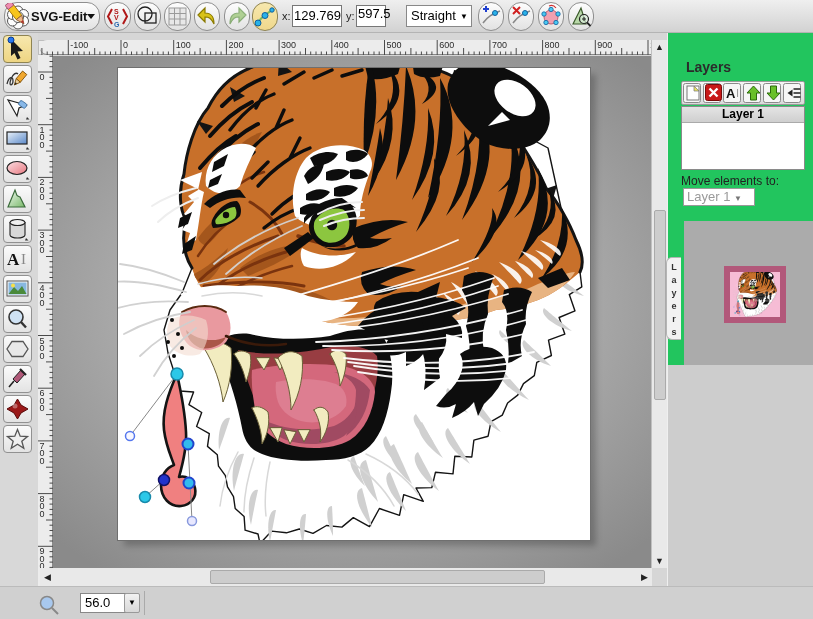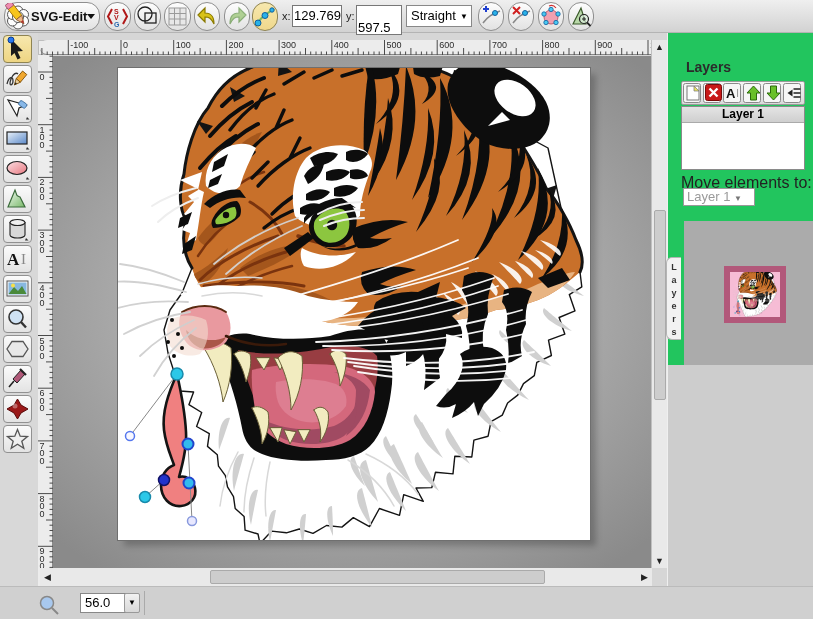--- a/index.html
+++ b/index.html
@@ -93,21 +93,21 @@
     <svg width="24" height="27" viewBox="0 0 24 27">
       <path d="M 4 21 C 9 12 15 10 21 6" stroke="#7cb860" stroke-width="2" fill="none"></path>
       <circle cx="5" cy="20" r="3" fill="#28b2e8" stroke="#1060a0"></circle>
       <circle cx="12" cy="12.5" r="3" fill="#28b2e8" stroke="#1060a0"></circle>
       <circle cx="19" cy="7" r="2.2" fill="#28b2e8" stroke="#1060a0"></circle>
     </svg>
   </div>
   <div class="abs small" style="left:282px;top:10px;">x:</div>
   <div class="abs" style="left:292px;top:5px;width:50px;height:22px;border:1px solid #777;background:#fff;font-size:13px;padding:2px 1px;">129.769</div>
   <div class="abs small" style="left:346px;top:10px;">y:</div>
-  <div class="abs" style="left:356px;top:5px;width:46px;height:22px;border:1px solid #777;background:#fff;font-size:13px;padding:14px 1px;">597.5</div>
+  <div class="abs" style="left:356px;top:5px;width:30px;height:22px;border:1px solid #777;background:#fff;font-size:13px;padding:0 1px;">597.5</div>
   <div class="abs" style="left:406px;top:5px;width:66px;height:22px;border:1px solid #888;background:#fff;font-size:13px;padding:2px 4px;">Straight<span style="position:absolute;right:3px;top:6px;font-size:8px;">▼</span></div>
   <div class="tbtn" style="left:478px;width:26px;">
     <svg width="24" height="27" viewBox="0 0 24 27">
       <path d="M 4 20 C 9 13 14 11 21 8" stroke="#888" stroke-width="1.5" fill="none"></path>
       <circle cx="16" cy="10" r="2.5" fill="#28b2e8" stroke="#1060a0"></circle>
       <path d="M 7 9 l 0 -6 M 4 6 l 6 0" stroke="#2040d0" stroke-width="2"></path>
     </svg>
   </div>
   <div class="tbtn" style="left:508px;width:26px;">
     <svg width="24" height="27" viewBox="0 0 24 27">
@@ -837,21 +837,21 @@
       </g>
       <g transform="translate(103,2)">
         <path d="M 2.5 9 l 5 -3.5 l 0 7 z" fill="#222"></path>
         <path d="M 8.5 5 l 7 0 M 8.5 9 l 7 0 M 8.5 13 l 7 0" stroke="#222" stroke-width="1.6"></path>
       </g>
     </svg>
   </div>
   <div class="abs" style="left:13px;top:73px;width:124px;height:64px;background:#fff;border:1px solid #8a8a8a;">
     <div style="background:linear-gradient(#e4e4e4,#cfcfcf);border-bottom:1px solid #aaa;font-size:12px;font-weight:bold;text-align:center;height:16px;line-height:15px;">Layer 1</div>
   </div>
-  <div class="abs" style="left:13px;top:141px;font-size:16px;color:#222;">Move elements to:</div>
+  <div class="abs" style="left:13px;top:141px;font-size:12px;color:#222;">Move elements to:</div>
   <div class="abs" style="left:15px;top:155px;width:72px;height:18px;background:#fff;border:1px solid #999;font-size:13px;color:#9a9a9a;padding:0 3px;">Layer 1 <span style="font-size:8px;color:#777;">▼</span></div>
   <div class="abs" style="left:0px;top:332px;width:146px;height:221px;background:#cdcdcd;"></div>
   <div class="abs" style="left:16px;top:188px;width:130px;height:144px;background:#ababab;">
     <div style="position:absolute;left:40px;top:45px;width:62px;height:57px;background:#f6bcd5;border:6px solid #b2587a;">
       <svg width="50" height="45" viewBox="0 0 472 472">
             <use href="#tiger-art"></use>
           </svg>
     </div>
   </div>
 </div>

